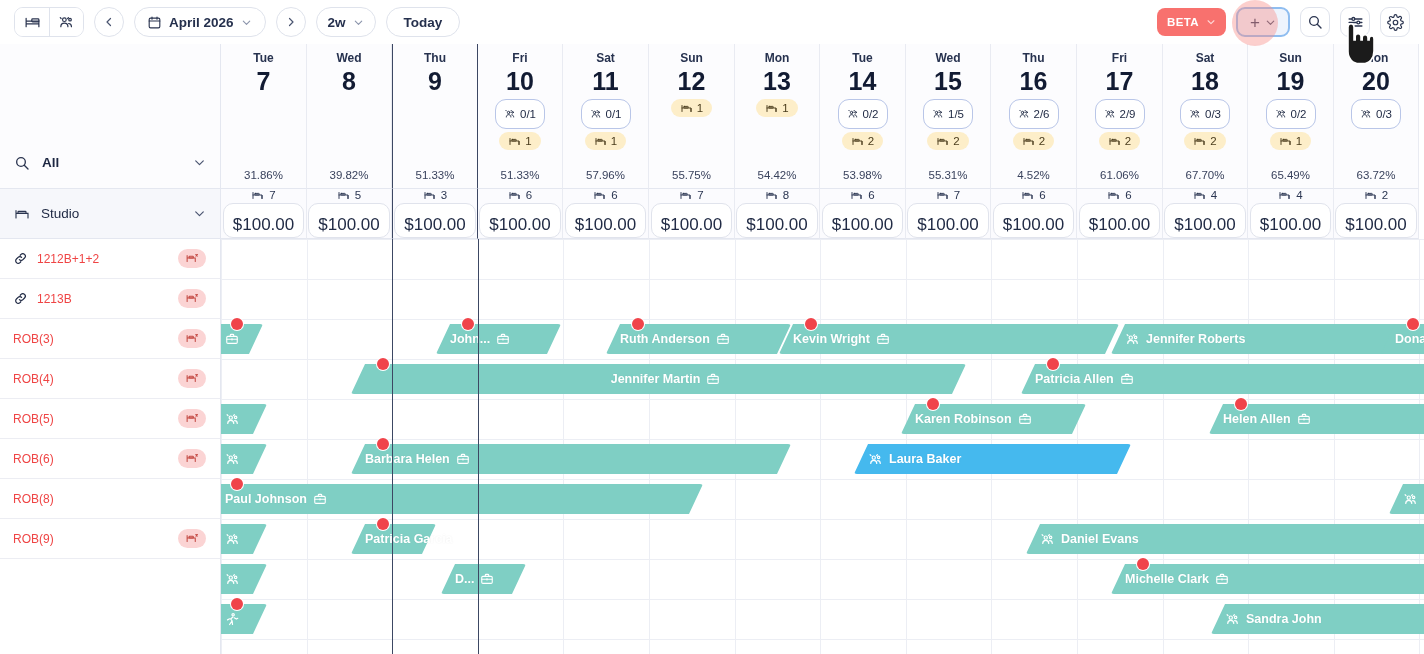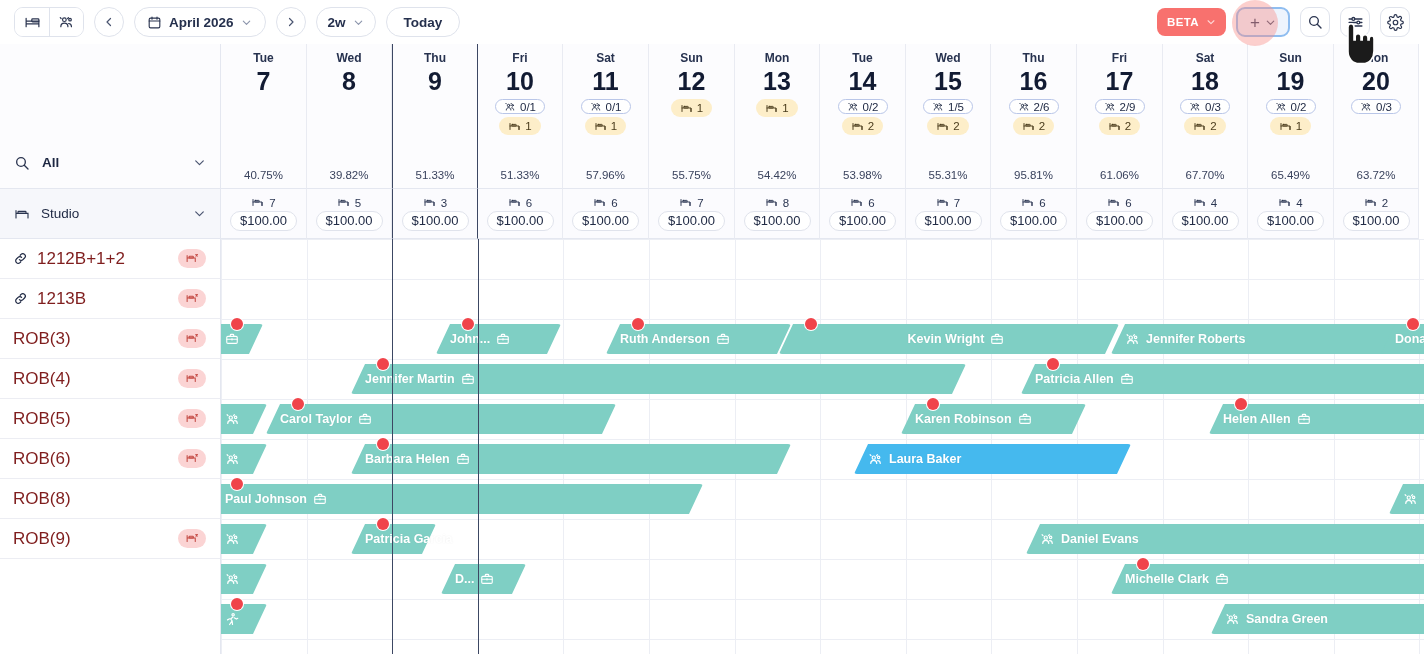--- a/index.html
+++ b/index.html
@@ -122,21 +122,21 @@
     border-right: 1px solid #e9ebf2;
     border-bottom: 1px solid #e4e7f0;
     background: #fcfcfe;
     display: flex; flex-direction: column; align-items: center;
   }
   .dname { font-size: 12px; font-weight: 700; color:#27324f; margin-top: 7px; }
   .dnum  { font-size: 25px; font-weight: 700; color:#121b33; line-height: 30px; margin-top: 1px; }
   .badges { height: 54px; display:flex; flex-direction:column; align-items:center; gap:3px; margin-top: 3px;}
   .bdg-people {
     border: 1px solid #b9c6e8; border-radius: 11px;
-    height: 15px; padding: 0 8px;
+    height: 30px; padding: 0 8px;
     display: flex; align-items: center; gap: 4px;
     font-size: 11.5px; color: #222c46; background: #fff;
   }
   .bdg-bed {
     background: #fdeec9; border-radius: 11px;
     height: 18px; padding: 0 9px;
     display: flex; align-items: center; gap: 4px;
     font-size: 11.5px; color: #4a3c1c;
   }
   .dpct { font-size: 11.5px; color: #39425d; position: absolute; bottom: 7px; }
@@ -145,22 +145,22 @@
   .pcell {
     position: absolute; top: 0; height: 50px;
     border-right: 1px solid #e9ebf2;
     border-bottom: 1px solid #e4e7f0;
     background: #fbfbfe;
     display:flex; flex-direction: column; align-items:center; justify-content:center; gap: 2px;
   }
   .beds { display: flex; align-items: center; gap: 5px; font-size: 11.5px; color: #2b3652; }
   .pricepill {
     border: 1px solid #e0e3ec; border-radius: 10px;
-    background: #fff; font-size: 13px; color: #222c46;
-    padding: 1px 9px 2px;
+    background: #fff; font-size: 17px; color: #222c46;
+    padding: 11px 9px 2px;
   }
 
   
   .bodyrows { position: relative; height: 415px; }
   .bgline-v { position: absolute; top: 0; bottom: 0; width: 1px; background: #eceef4; }
   .bgline-h { position: absolute; left: 0; right: 0; height: 1px; background: #eceef4; }
   .todayline { position: absolute; top: 0; bottom: 0; width: 1px; background: #3c4763; z-index: 6; }
 
   
   .sb-filter {
@@ -175,21 +175,21 @@
     padding: 0 14px; background:#f6f7fb;
     border-bottom: 1px solid #e4e7f0; cursor:pointer;
   }
   .sb-group .lbl { font-size: 13.5px; color:#1d2742; flex:1; }
   .sb-row {
     height: 40px; display: flex; align-items: center; gap: 9px;
     padding: 0 14px 0 13px;
     border-bottom: 1px solid #ecedf3;
     cursor: pointer; background: #fff;
   }
-  .sb-row .lbl { font-size: 17px; color: #7f1d1d; flex: 1; }
+  .sb-row .lbl { font-size: 12px; color: #ef4444; flex: 1; }
   .pinkbadge {
     width: 28px; height: 19px; border-radius: 10px;
     background: #fbd4d4;
     display:flex; align-items:center; justify-content:center;
   }
 
   
   .bar {
     position: absolute; height: 30px;
     display: flex; align-items: center; gap: 7px;
@@ -465,21 +465,21 @@
         </div>
       </div>
   </div>
 
   <div class="grid-area">
     <div class="daterow" id="daterow">
         <div class="dcell" style="left: 0px; width: 86px;">
           <div class="dname">Tue</div>
           <div class="dnum">7</div>
           <div class="badges"></div>
-          <div class="dpct">40.75%</div>
+          <div class="dpct">31.86%</div>
         </div>
         <div class="dcell" style="left: 86px; width: 85px;">
           <div class="dname">Wed</div>
           <div class="dnum">8</div>
           <div class="badges"></div>
           <div class="dpct">39.82%</div>
         </div>
         <div class="dcell" style="left: 171px; width: 86px; border-left: 1px solid rgb(60, 71, 99); border-right: 1px solid rgb(60, 71, 99);">
           <div class="dname">Thu</div>
           <div class="dnum">9</div>
@@ -625,21 +625,21 @@
               <span>2/6</span>
             </div>
             <div class="bdg-bed">
               <svg width="13" height="11" viewBox="0 0 24 22" fill="none" stroke="#4a3c1c" stroke-width="1.9" stroke-linecap="round">
                 <path d="M3 5v12M3 10h18v7M21 11v6"></path>
                 <rect x="6.5" y="6.8" width="9" height="3.2" rx="1"></rect>
               </svg>
               <span>2</span>
             </div>
           </div>
-          <div class="dpct">95.81%</div>
+          <div class="dpct">4.52%</div>
         </div>
         <div class="dcell" style="left: 856px; width: 86px;">
           <div class="dname">Fri</div>
           <div class="dnum">17</div>
           <div class="badges">
             <div class="bdg-people">
               <svg width="12" height="12" viewBox="0 0 24 24" fill="none" stroke="#222c46" stroke-width="1.9" stroke-linecap="round">
                 <circle cx="9.2" cy="9" r="2.4"></circle>
                 <path d="M4.6 18c0-2.8 2.1-4.7 4.6-4.7S13.8 15.2 13.8 18"></path>
                 <circle cx="17" cy="8.6" r="1.7"></circle>
@@ -926,21 +926,21 @@
             <span class="nm">Ruth Anderson</span>
             <span>
               <svg width="14" height="14" viewBox="0 0 24 24" fill="none" stroke="#fff" stroke-width="1.9" stroke-linecap="round">
                 <rect x="3" y="7.5" width="18" height="12" rx="2"></rect>
                 <path d="M9 7.5V5.6c0-.9.7-1.6 1.6-1.6h2.8c.9 0 1.6.7 1.6 1.6v1.9M3 12.5h18M12 11.4v2.2"></path>
               </svg>
             </span>
           </div>
           <div class="reddot" style="left: 26px;"></div>
         </div>
-        <div class="bar" style="left: 558px; width: 340px; top: 85px; justify-content: center;">
+        <div class="bar" style="left: 558px; width: 340px; top: 85px;">
           <div class="shape" style="clip-path: polygon(14px 0px, 100% 0px, calc(100% - 14px) 100%, 0px 100%);"></div>
           <div class="inner">
             <span class="nm">Kevin Wright</span>
             <span>
               <svg width="14" height="14" viewBox="0 0 24 24" fill="none" stroke="#fff" stroke-width="1.9" stroke-linecap="round">
                 <rect x="3" y="7.5" width="18" height="12" rx="2"></rect>
                 <path d="M9 7.5V5.6c0-.9.7-1.6 1.6-1.6h2.8c.9 0 1.6.7 1.6 1.6v1.9M3 12.5h18M12 11.4v2.2"></path>
               </svg>
             </span>
           </div>
@@ -962,21 +962,21 @@
           </div>
         </div>
         <div class="bar" style="left: 1160px; width: 70px; top: 85px;">
           <div class="shape" style="clip-path: polygon(14px 0px, 100% 0px, 100% 100%, 0px 100%);"></div>
           <div class="inner">
             <span class="nm">Dona...</span>
             <span></span>
           </div>
           <div class="reddot" style="left: 26px;"></div>
         </div>
-        <div class="bar" style="left: 130px; width: 615px; top: 125px;">
+        <div class="bar" style="left: 130px; width: 615px; top: 125px; justify-content: center;">
           <div class="shape" style="clip-path: polygon(14px 0px, 100% 0px, calc(100% - 14px) 100%, 0px 100%);"></div>
           <div class="inner">
             <span class="nm">Jennifer Martin</span>
             <span>
               <svg width="14" height="14" viewBox="0 0 24 24" fill="none" stroke="#fff" stroke-width="1.9" stroke-linecap="round">
                 <rect x="3" y="7.5" width="18" height="12" rx="2"></rect>
                 <path d="M9 7.5V5.6c0-.9.7-1.6 1.6-1.6h2.8c.9 0 1.6.7 1.6 1.6v1.9M3 12.5h18M12 11.4v2.2"></path>
               </svg>
             </span>
           </div>
@@ -1002,33 +1002,20 @@
               <svg width="15" height="15" viewBox="0 0 24 24" fill="none" stroke="#fff" stroke-width="1.9" stroke-linecap="round">
                 <circle cx="9.2" cy="9" r="2.6"></circle>
                 <path d="M4.4 18.4c0-3 2.2-5 4.8-5s4.8 2 4.8 5"></path>
                 <circle cx="17" cy="8.6" r="1.9"></circle>
                 <path d="M15.4 13.8c2.3 0 4.2 1.9 4.2 4.6"></path>
                 <path d="M3.4 4.4 4.8 5.8M15 4.4 13.6 5.8"></path>
               </svg>
             </span>
           </div>
         </div>
-        <div class="bar" style="left: 45px; width: 350px; top: 165px;">
-          <div class="shape" style="clip-path: polygon(14px 0px, 100% 0px, calc(100% - 14px) 100%, 0px 100%);"></div>
-          <div class="inner">
-            <span class="nm">Carol Taylor</span>
-            <span>
-              <svg width="14" height="14" viewBox="0 0 24 24" fill="none" stroke="#fff" stroke-width="1.9" stroke-linecap="round">
-                <rect x="3" y="7.5" width="18" height="12" rx="2"></rect>
-                <path d="M9 7.5V5.6c0-.9.7-1.6 1.6-1.6h2.8c.9 0 1.6.7 1.6 1.6v1.9M3 12.5h18M12 11.4v2.2"></path>
-              </svg>
-            </span>
-          </div>
-          <div class="reddot" style="left: 26px;"></div>
-        </div>
         <div class="bar" style="left: 680px; width: 185px; top: 165px;">
           <div class="shape" style="clip-path: polygon(14px 0px, 100% 0px, calc(100% - 14px) 100%, 0px 100%);"></div>
           <div class="inner">
             <span class="nm">Karen Robinson</span>
             <span>
               <svg width="14" height="14" viewBox="0 0 24 24" fill="none" stroke="#fff" stroke-width="1.9" stroke-linecap="round">
                 <rect x="3" y="7.5" width="18" height="12" rx="2"></rect>
                 <path d="M9 7.5V5.6c0-.9.7-1.6 1.6-1.6h2.8c.9 0 1.6.7 1.6 1.6v1.9M3 12.5h18M12 11.4v2.2"></path>
               </svg>
             </span>
@@ -1215,18 +1202,18 @@
           <div class="inner">
             <span>
               <svg width="15" height="15" viewBox="0 0 24 24" fill="none" stroke="#fff" stroke-width="1.9" stroke-linecap="round">
                 <circle cx="9.2" cy="9" r="2.6"></circle>
                 <path d="M4.4 18.4c0-3 2.2-5 4.8-5s4.8 2 4.8 5"></path>
                 <circle cx="17" cy="8.6" r="1.9"></circle>
                 <path d="M15.4 13.8c2.3 0 4.2 1.9 4.2 4.6"></path>
                 <path d="M3.4 4.4 4.8 5.8M15 4.4 13.6 5.8"></path>
               </svg>
             </span>
-            <span class="nm">Sandra Green</span>
+            <span class="nm">Sandra John</span>
           </div>
         </div>
       </div>
   </div>
 </div>
 
 </body></html>

